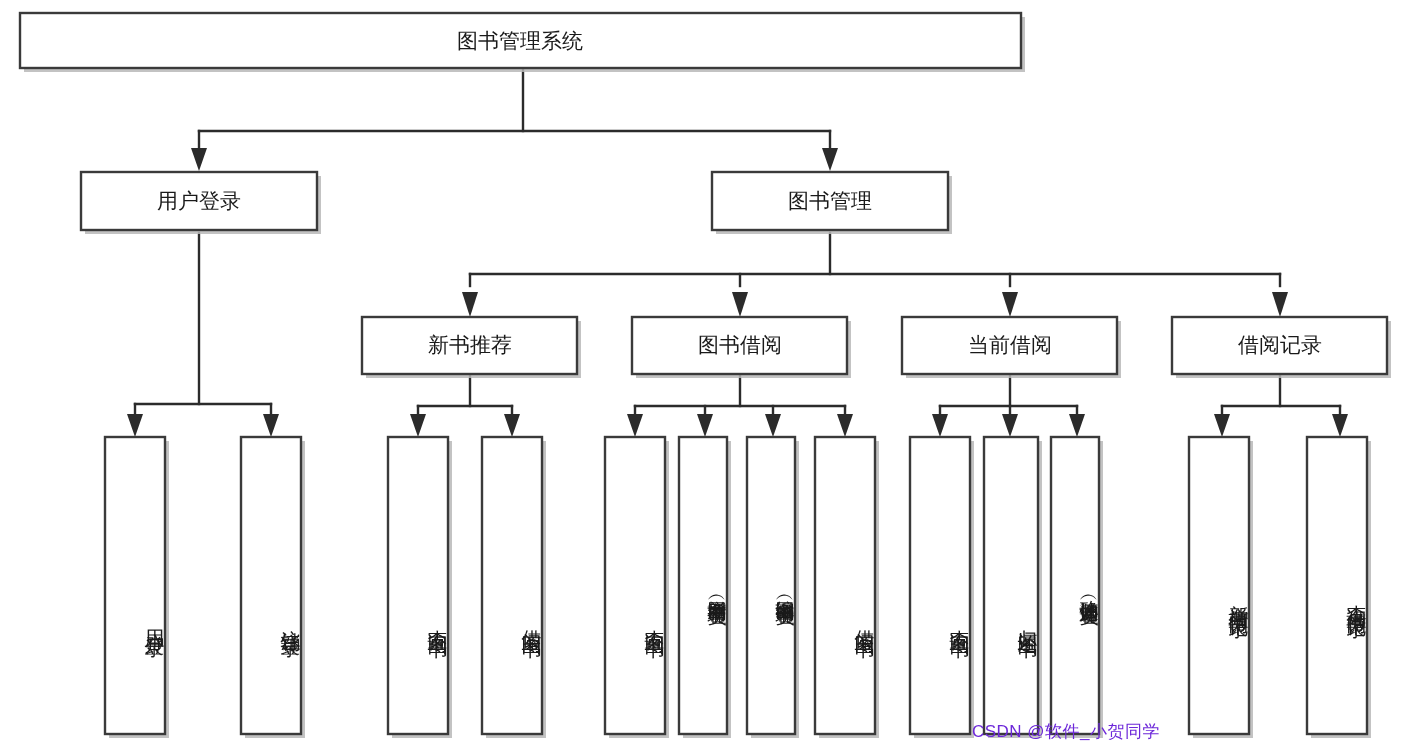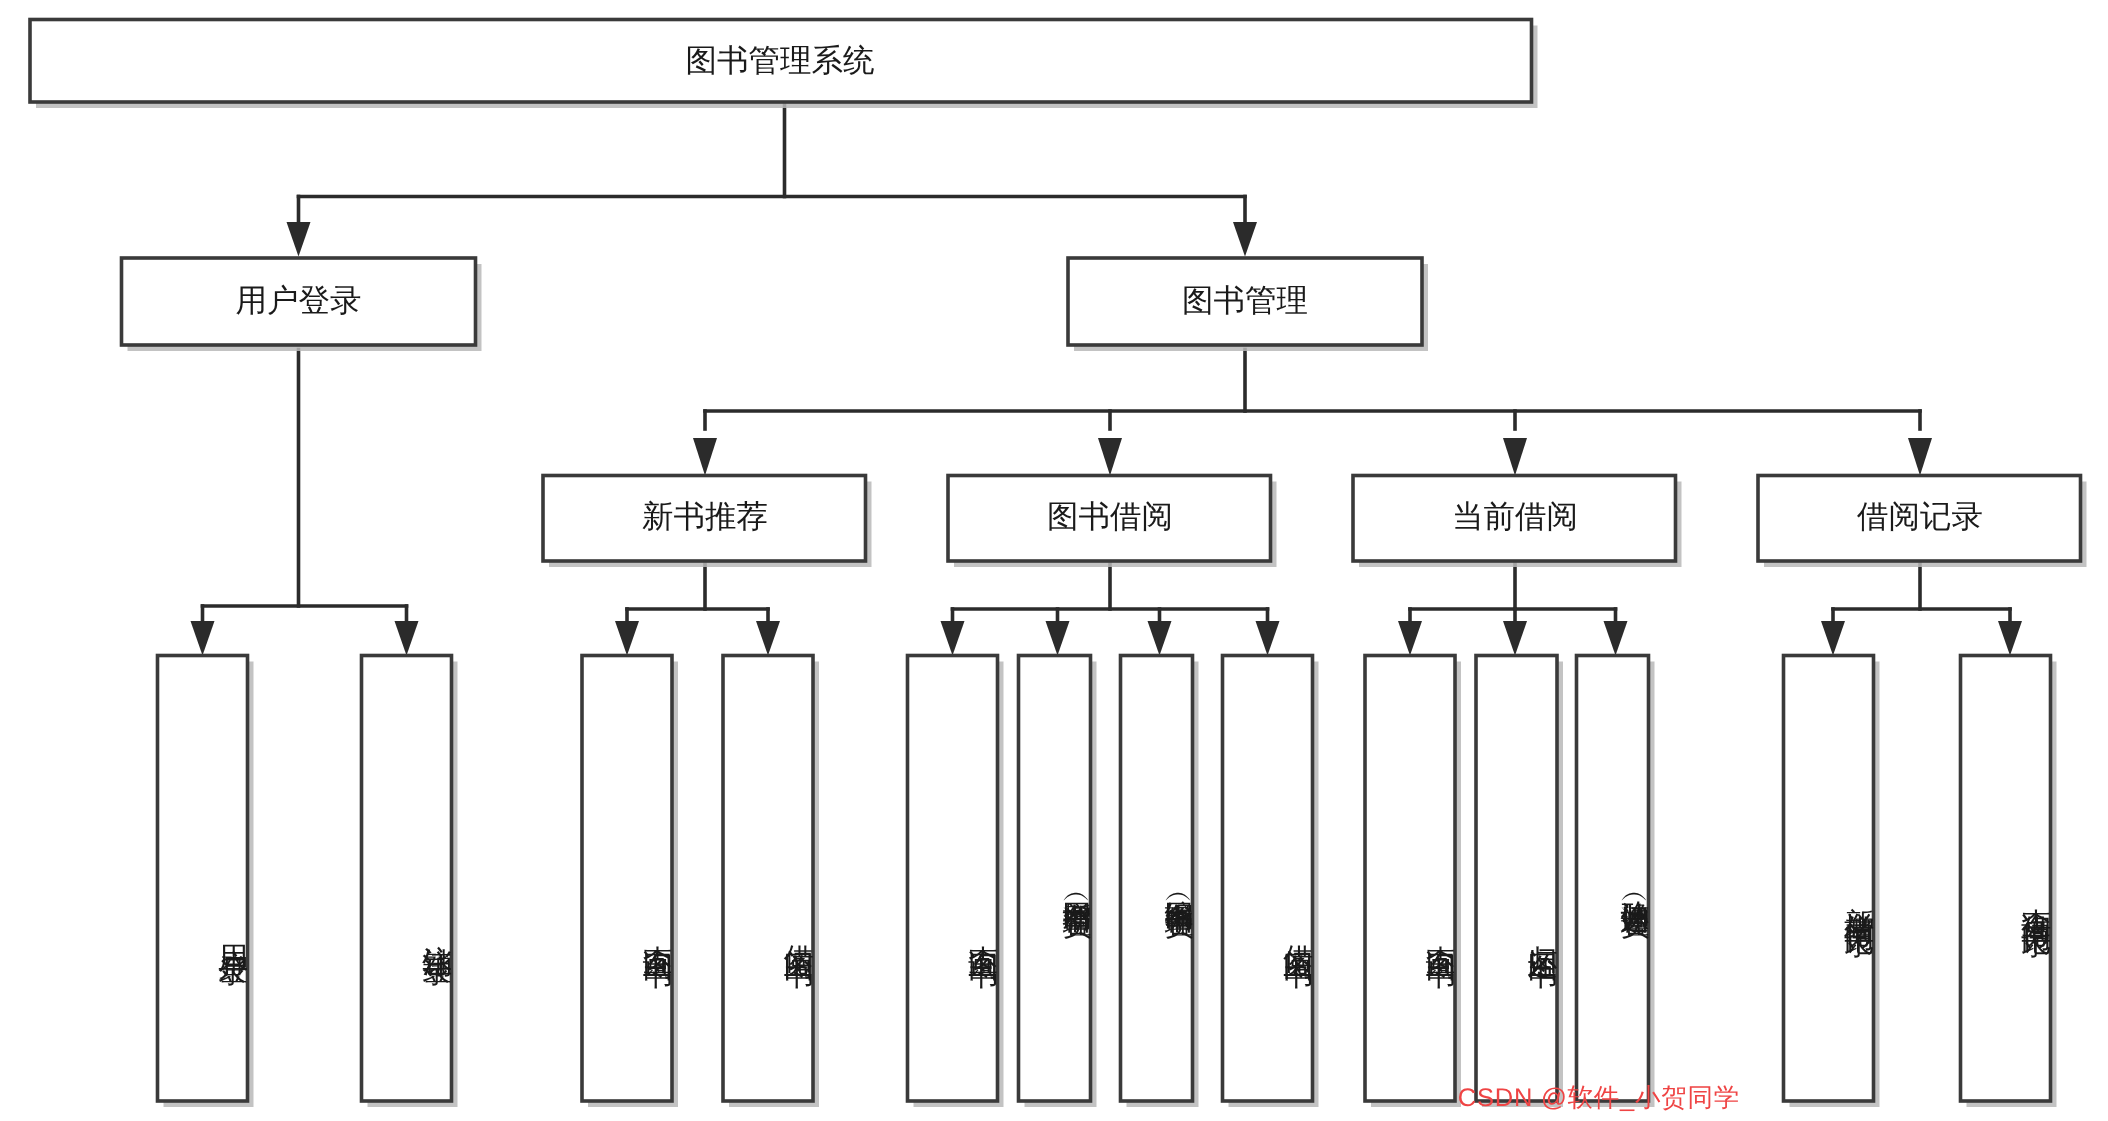--- a/index.html
+++ b/index.html
@@ -74,21 +74,21 @@
   .vlabel.narrow {
     font-size: 19px;
     letter-spacing: 1px;
   }
   .watermark {
     position: absolute;
     right: 8px;
     bottom: 4px;
     font-family: "Liberation Sans", "DejaVu Sans", sans-serif;
     font-size: 17px;
-    color: #ef4444;
+    color: #6d28d9;
     letter-spacing: 0.5px;
     user-select: none;
     white-space: nowrap;
   }
 </style>
 </head>
 <body>
 
 <div id="diagram-root">
 

